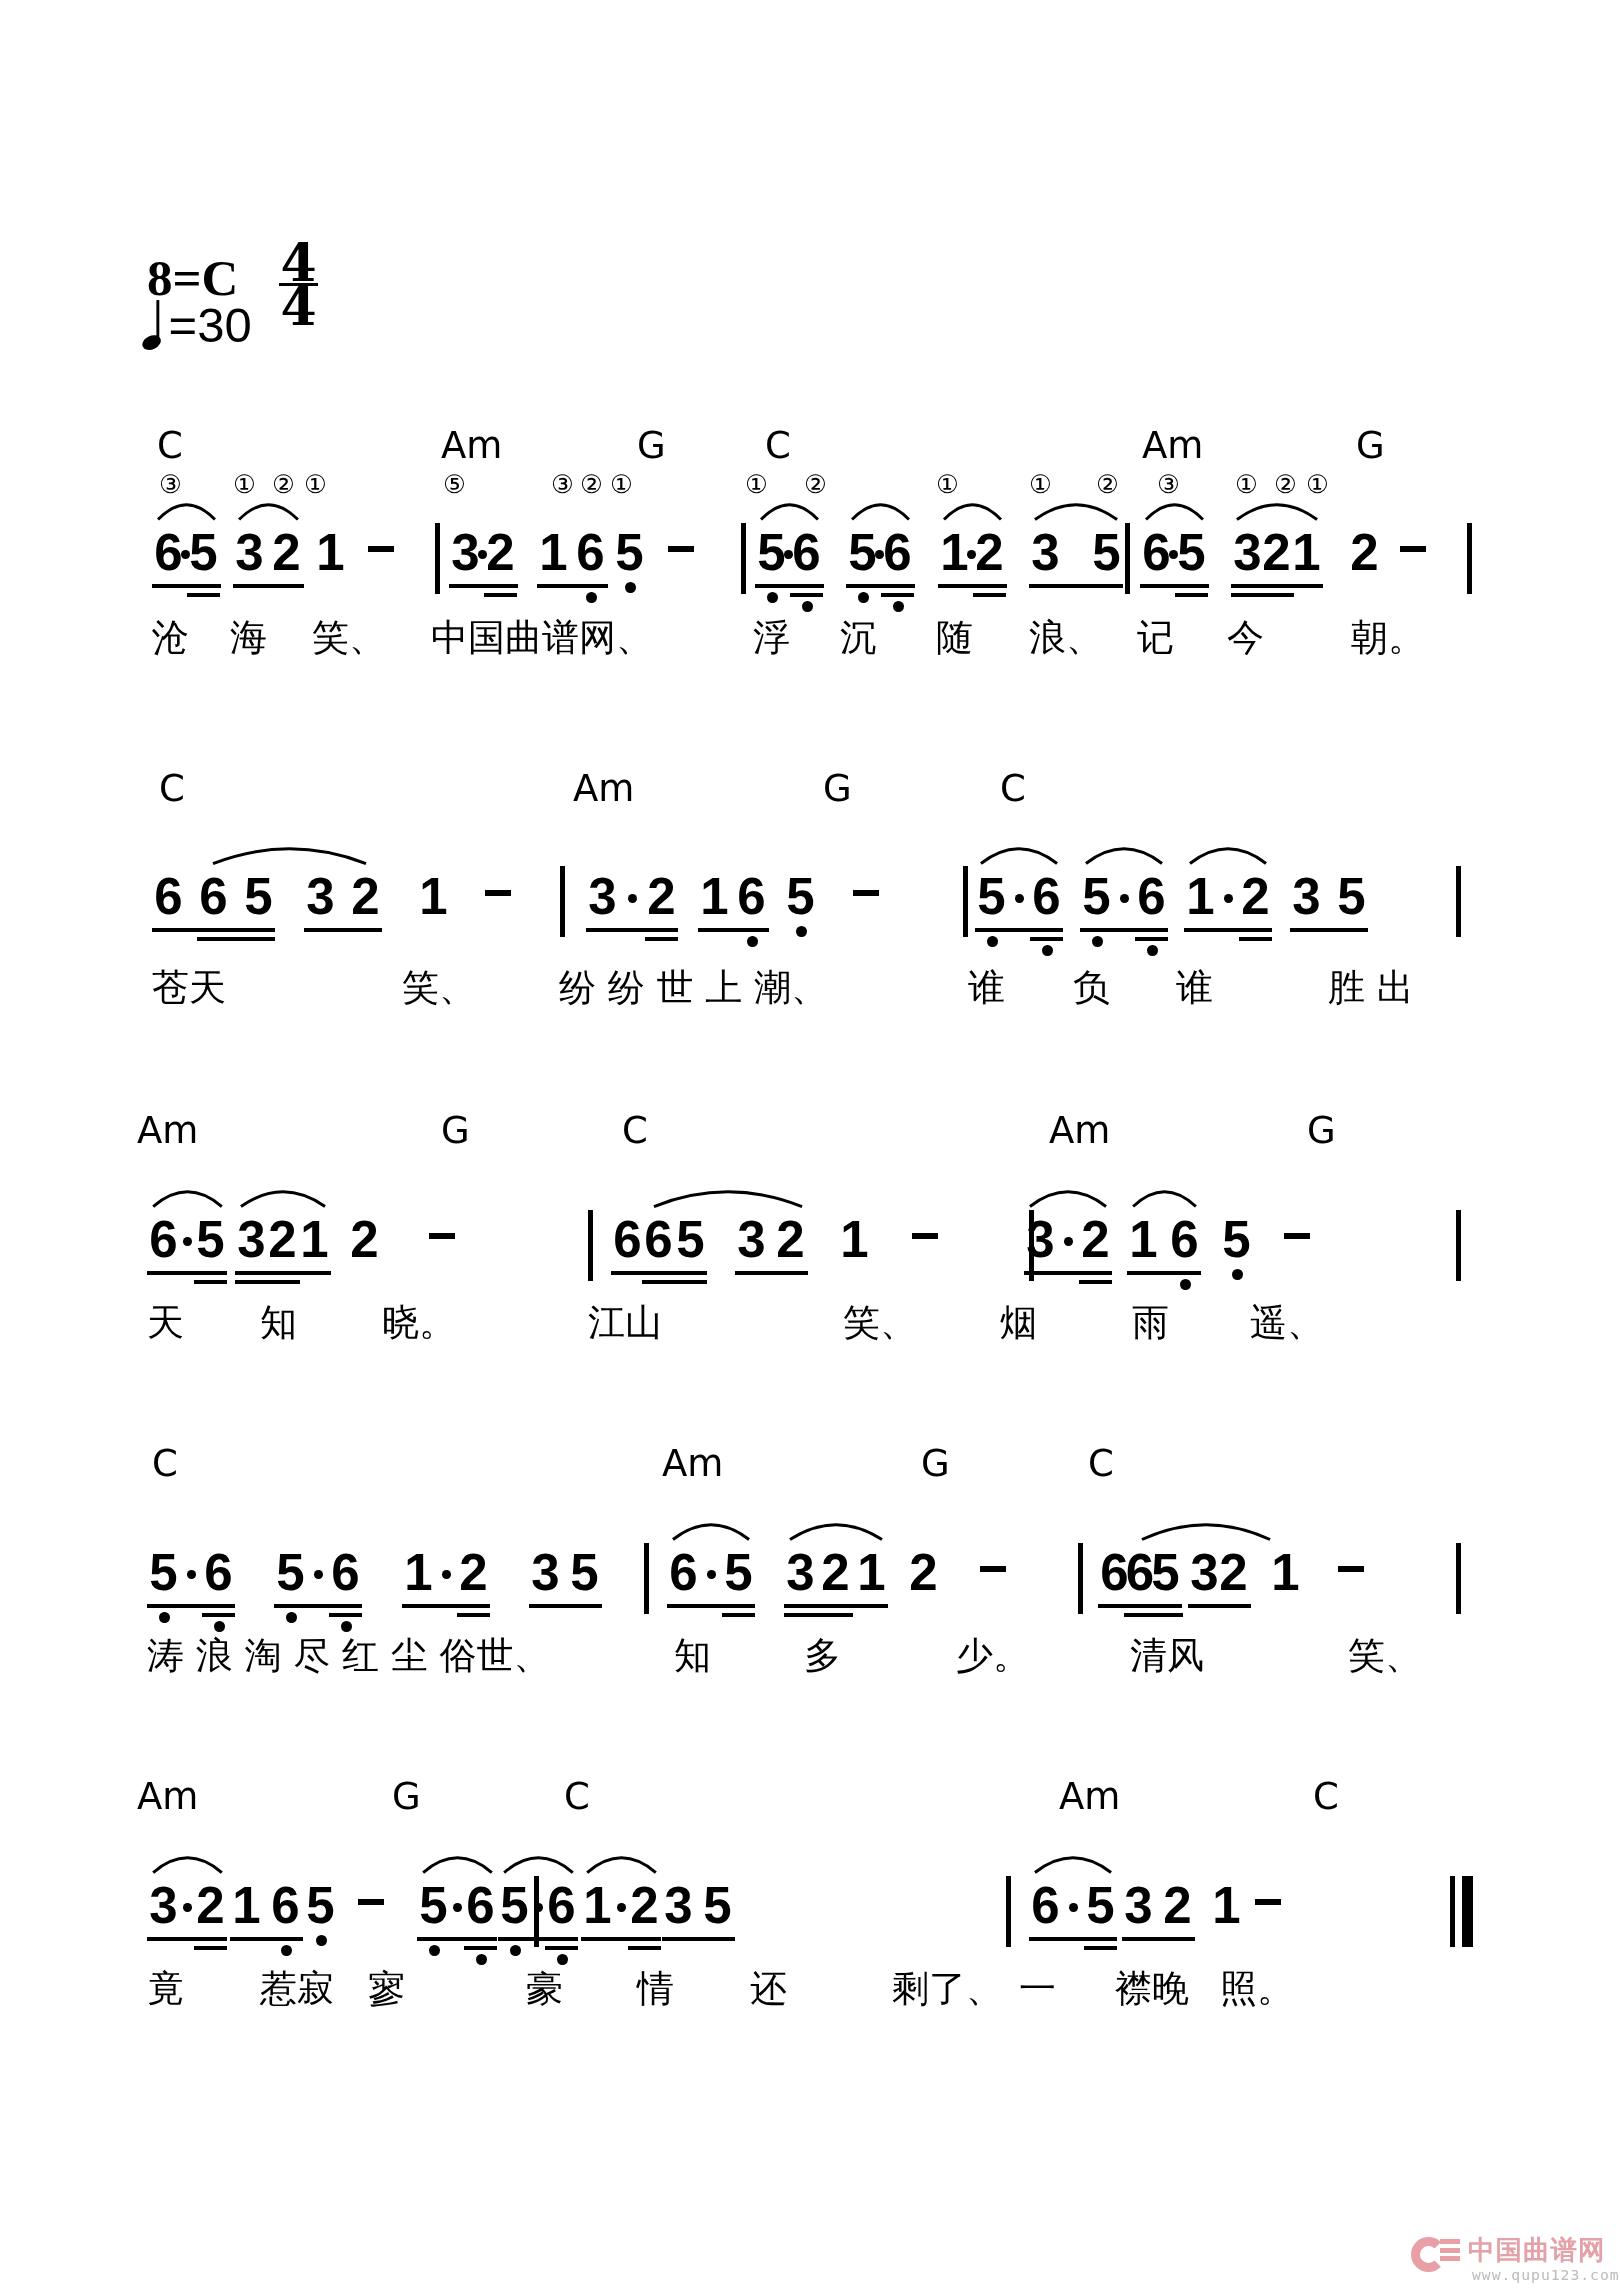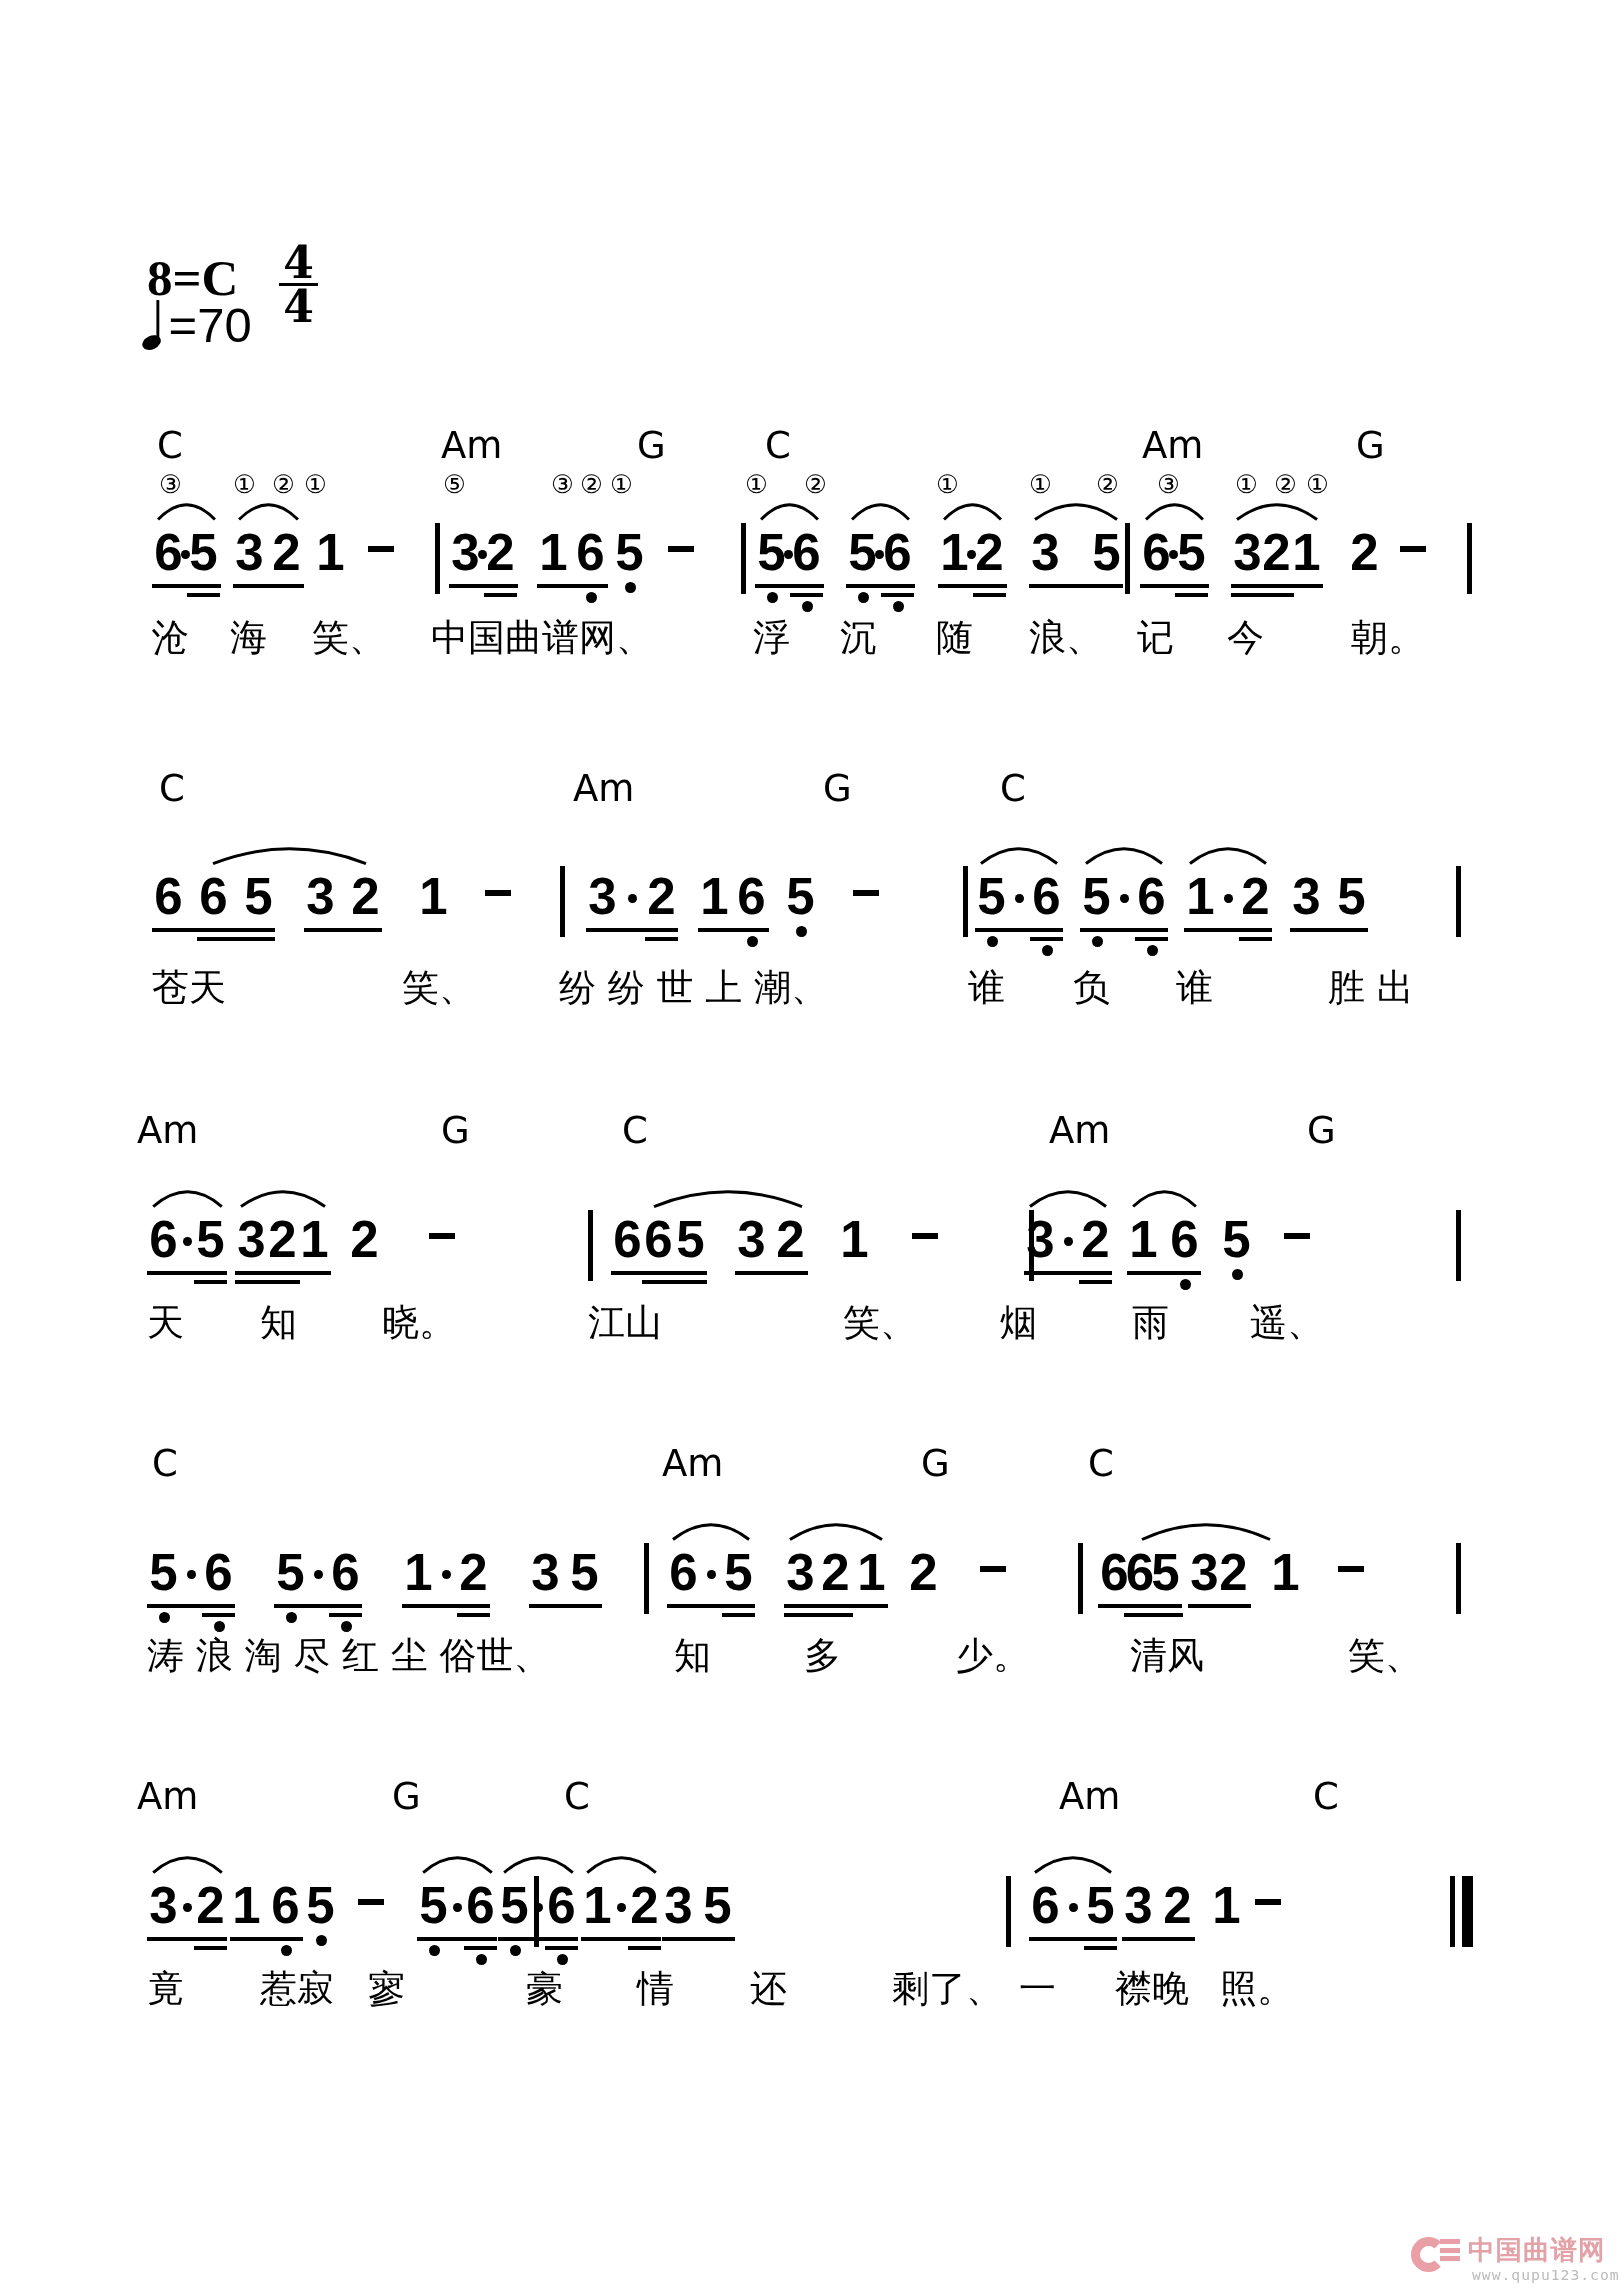--- a/index.html
+++ b/index.html
@@ -14,21 +14,21 @@
     font-family:"DejaVu Sans", sans-serif; font-weight:normal; padding-left:0px;
   }
   #subtitle {
     position:absolute; left:0; width:1620px; top:257px; text-align:center;
     font-size:25.5px; line-height:29px; letter-spacing:3.9px; color:#222;
     font-family:"DejaVu Serif", serif;
   }
   #key { position:absolute; left:147px; top:253px; font-family:"Liberation Serif", serif; }
   #key .keyline { position:absolute; left:0; top:0; font-size:51px; font-weight:bold; white-space:nowrap; line-height:51px; }
   #key .tempo { position:absolute; left:0; top:47px; font-size:49px; white-space:nowrap; line-height:51px; font-family:"Liberation Sans", sans-serif; }
-  #key .timesig { position:absolute; left:130px; top:-9.8px; width:43px; text-align:center; font-weight:bold; font-size:44px; line-height:39px; font-family:"DejaVu Serif", serif; }
+  #key .timesig { position:absolute; left:130px; top:-9.8px; width:43px; text-align:center; font-weight:bold; font-size:52px; line-height:39px; font-family:"DejaVu Serif", serif; }
   #key .timesig .bar { display:block; height:2.9px; background:#000; margin:1px 2px; }
   #key .note-icon { position:absolute; left:-7.8px; top:0px; width:29px; height:98px; }
 
   .chord { position:absolute; font-size:37px; line-height:39px; font-family:"DejaVu Sans", sans-serif; }
   .finger { position:absolute; font-size:25.5px; line-height:27.4px; font-family:"DejaVu Sans", sans-serif; }
   .lyric { position:absolute; font-size:37px; line-height:41px; white-space:pre; font-family:"DejaVu Sans", sans-serif; }
   .barline { position:absolute; width:4.9px; background:#000; }
   .barline.final-thin { width:4.9px; }
   .barline.final-thick { width:10.8px; }
 
@@ -56,21 +56,21 @@
     <svg class="note-icon" viewBox="0 0 30 100">
       <rect x="18" y="48" width="3" height="44" fill="#000"></rect>
       <ellipse cx="13" cy="92" rx="10" ry="7" fill="#000" transform="rotate(-25 13 92)"></ellipse>
     </svg>
     <div class="keyline"><span>8=C</span></div>
     <div class="timesig">
       <span>4</span>
       <span class="bar"></span>
       <span>4</span>
     </div>
-    <div class="tempo"><span style="display:inline-block;width:21.6px"></span><span>=70</span></div>
+    <div class="tempo"><span style="display:inline-block;width:21.6px"></span><span>=30</span></div>
   </div>
 
   <div id="systems">
       <div>
         <div class="chord" style="left: 157px; top: 426px;">C</div>
         <div class="chord" style="left: 441px; top: 426px;">Am</div>
         <div class="chord" style="left: 637px; top: 426px;">G</div>
         <div class="chord" style="left: 765px; top: 426px;">C</div>
         <div class="chord" style="left: 1142px; top: 426px;">Am</div>
         <div class="chord" style="left: 1356px; top: 426px;">G</div>

